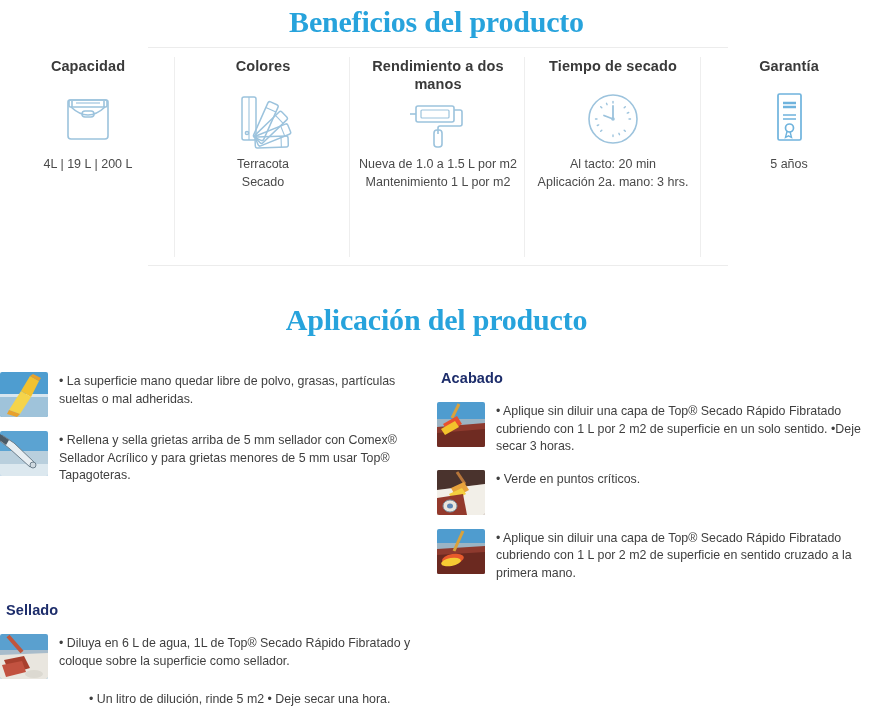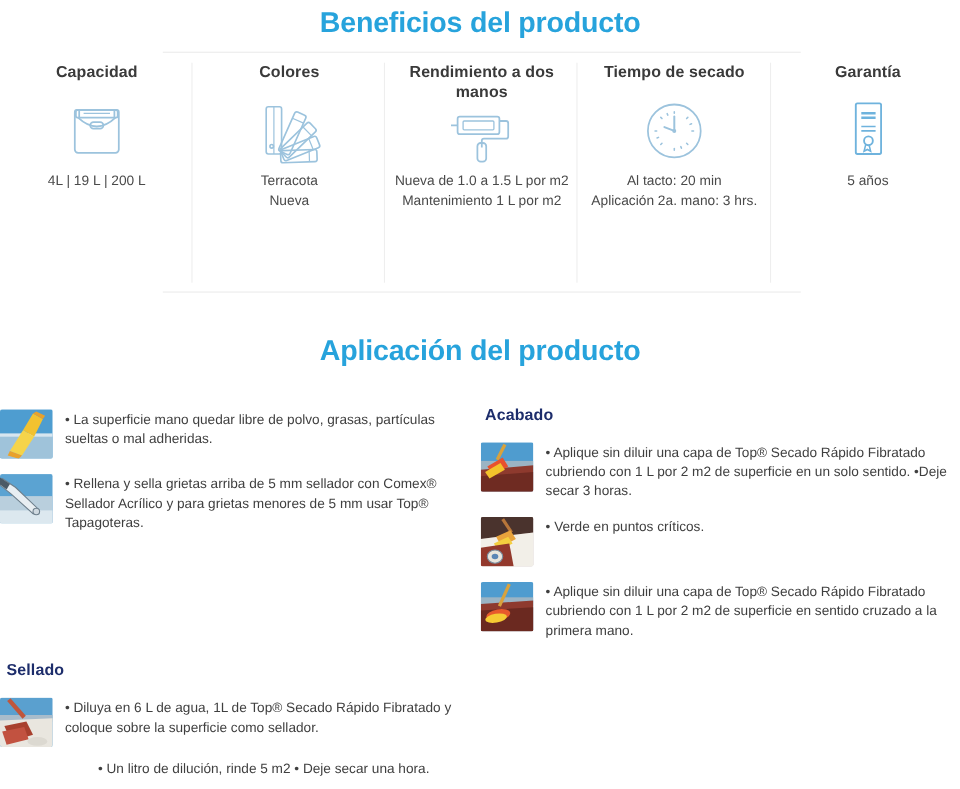--- a/index.html
+++ b/index.html
@@ -9,23 +9,24 @@
     font-family:"Liberation Sans", sans-serif;
     color:#3c3c3c;
     overflow:hidden;
     position:relative;
   }
 
   
   .section-title{
     text-align:center;
     color:#27a3dc;
-    font-size:26px;
+    font-size:30px;
     font-weight:bold;
     letter-spacing:-0.2px;
+    font-family:Liberation Serif, serif;
   }
   #benefits-title{position:absolute;left:0;top:5px;width:873px;}
   #application-title{position:absolute;left:0;top:303px;width:873px;}
 
   
   #benefits-band{
     position:absolute;left:0;top:47px;width:794px;height:219px;
   }
   .rule{
     position:absolute;left:148px;width:580px;height:1px;
@@ -149,21 +150,21 @@
             <rect x="22" y="14" width="11" height="35" rx="2"></rect>
             <path d="M22 21 h11" stroke-width="1.1"></path>
           </g>
         <g transform="rotate(88 23 48)">
             <rect x="23" y="16" width="11" height="33" rx="2"></rect>
             <path d="M23 23 h11" stroke-width="1.1"></path>
           </g>
       </svg>
     </div>
     <div class="value" style="white-space:pre-line">Terracota
-Nueva</div>
+Secado</div>
   </div>
 
   <div class="benefit" style="left:350px">
     <h3>Rendimiento a dos manos</h3>
     <div class="icon" style="height:58px;margin-top:4px">
       <svg width="72" height="56" viewBox="0 0 72 56" fill="none" stroke="#9cc3dd" stroke-width="1.6">
         <rect x="14" y="8" width="38" height="16" rx="2"></rect>
         <rect x="19" y="12" width="28" height="8" rx="1" stroke-width="1.2"></rect>
         <path d="M8 16 h6"></path>
         <path d="M52 12 h6 a2 2 0 0 1 2 2 v12 a2 2 0 0 1 -2 2 h-20 a2 2 0 0 0 -2 2 v6"></path>

